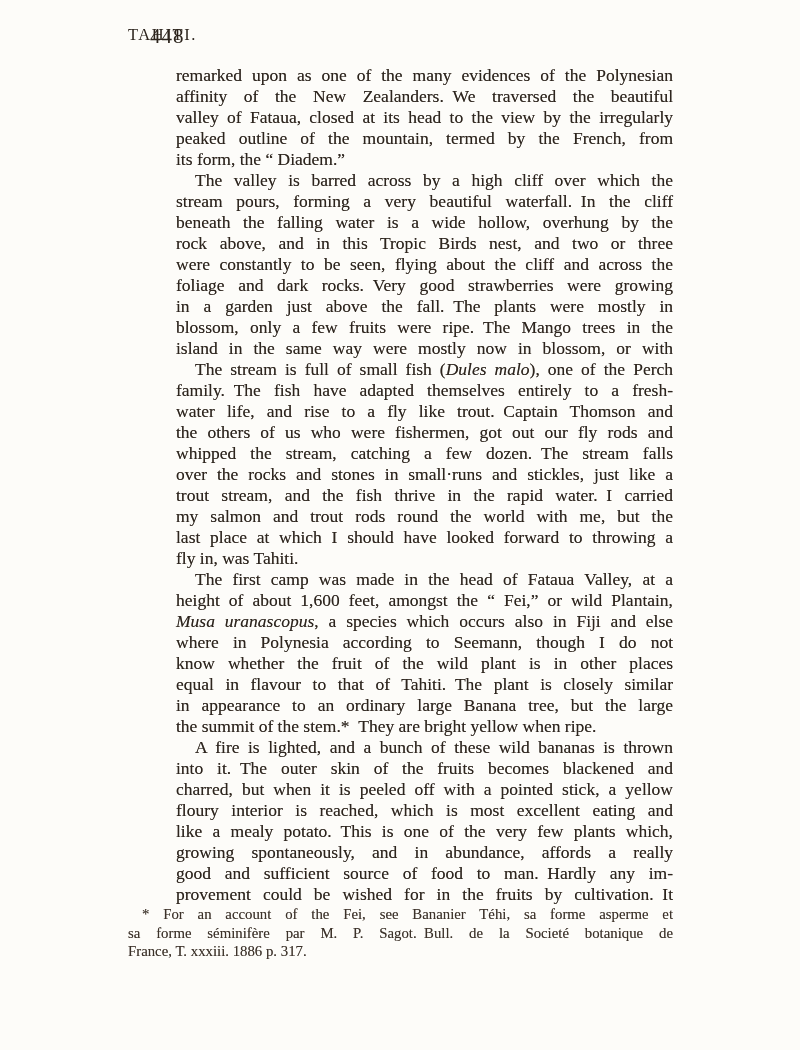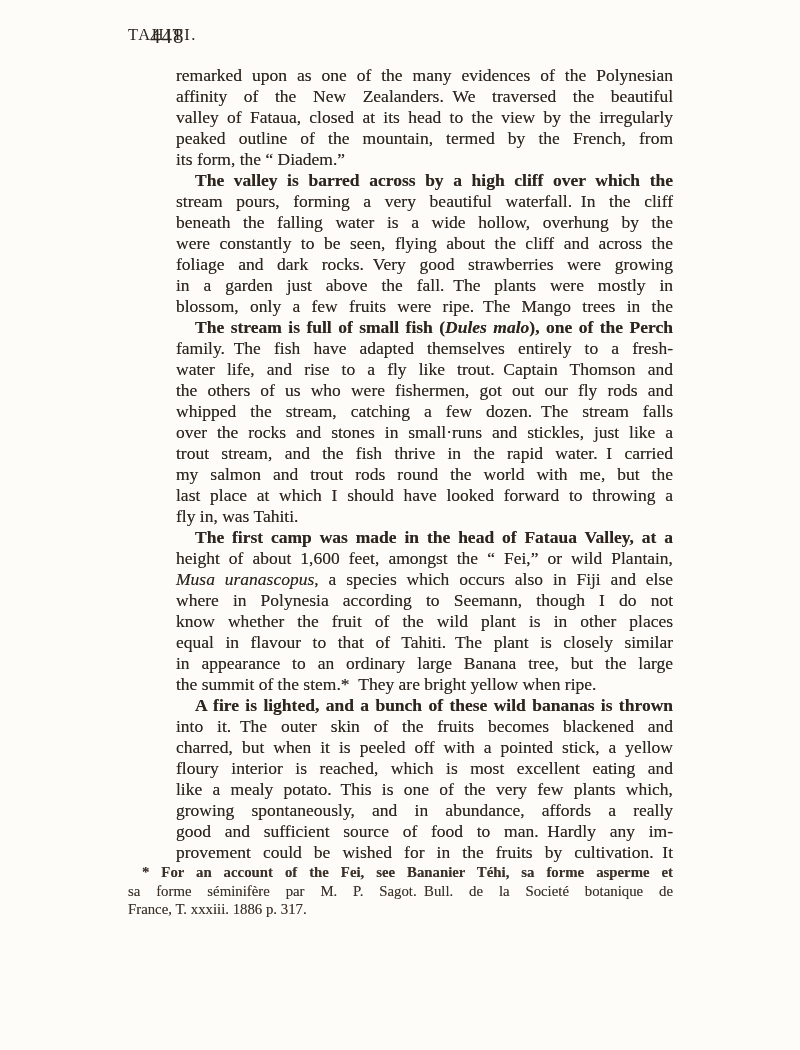--- a/index.html
+++ b/index.html
@@ -49,21 +49,21 @@
     text-shadow: 0 0 0.5px rgba(45, 37, 30, 0.55);
     margin-left: 48px;
   }
   .para { margin: 0; }
   .line {
     white-space: normal;
     text-align: justify;
   }
   .line.just { text-align-last: justify; }
   .line.natural { text-align-last: left; }
-  .line.first { padding-left: 19px; font-weight: bold; }
+  .line.first { padding-left: 19px; }
   em { font-style: italic; }
   .footnote {
     margin-top: 0;
     font-size: 14.8px;
     line-height: 18.5px;
     color: var(--ink-footnote, #3c322a);
     text-shadow: 0 0 0.4px rgba(60, 50, 42, 0.5);
   }
   .footnote .line.first { padding-left: 14px; }
 </style>
@@ -81,24 +81,26 @@
           <div class="line just"><span>remarked upon as one of the many evidences of the Polynesian</span></div>
           <div class="line just"><span>affinity of the New Zealanders. We traversed the beautiful</span></div>
           <div class="line just"><span>valley of Fataua, closed at its head to the view by the irregularly</span></div>
           <div class="line just"><span>peaked outline of the mountain, termed by the French, from</span></div>
           <div class="line natural"><span>its form, the “ Diadem.”</span></div>
         </div>
         <div class="para">
           <div class="line just first"><span>The valley is barred across by a high cliff over which the</span></div>
           <div class="line just"><span>stream pours, forming a very beautiful waterfall. In the cliff</span></div>
           <div class="line just"><span>beneath the falling water is a wide hollow, overhung by the</span></div>
+          <div class="line just"><span>rock above, and in this Tropic Birds nest, and two or three</span></div>
           <div class="line just"><span>were constantly to be seen, flying about the cliff and across the</span></div>
           <div class="line just"><span>foliage and dark rocks. Very good strawberries were growing</span></div>
           <div class="line just"><span>in a garden just above the fall. The plants were mostly in</span></div>
           <div class="line just"><span>blossom, only a few fruits were ripe. The Mango trees in the</span></div>
+          <div class="line just"><span>island in the same way were mostly now in blossom, or with</span></div>
         </div>
         <div class="para">
           <div class="line just first"><span>The stream is full of small fish (</span><em>Dules malo</em><span>), one of the Perch</span></div>
           <div class="line just"><span>family. The fish have adapted themselves entirely to a fresh-</span></div>
           <div class="line just"><span>water life, and rise to a fly like trout. Captain Thomson and</span></div>
           <div class="line just"><span>the others of us who were fishermen, got out our fly rods and</span></div>
           <div class="line just"><span>whipped the stream, catching a few dozen. The stream falls</span></div>
           <div class="line just"><span>over the rocks and stones in small·runs and stickles, just like a</span></div>
           <div class="line just"><span>trout stream, and the fish thrive in the rapid water. I carried</span></div>
           <div class="line just"><span>my salmon and trout rods round the world with me, but the</span></div>

